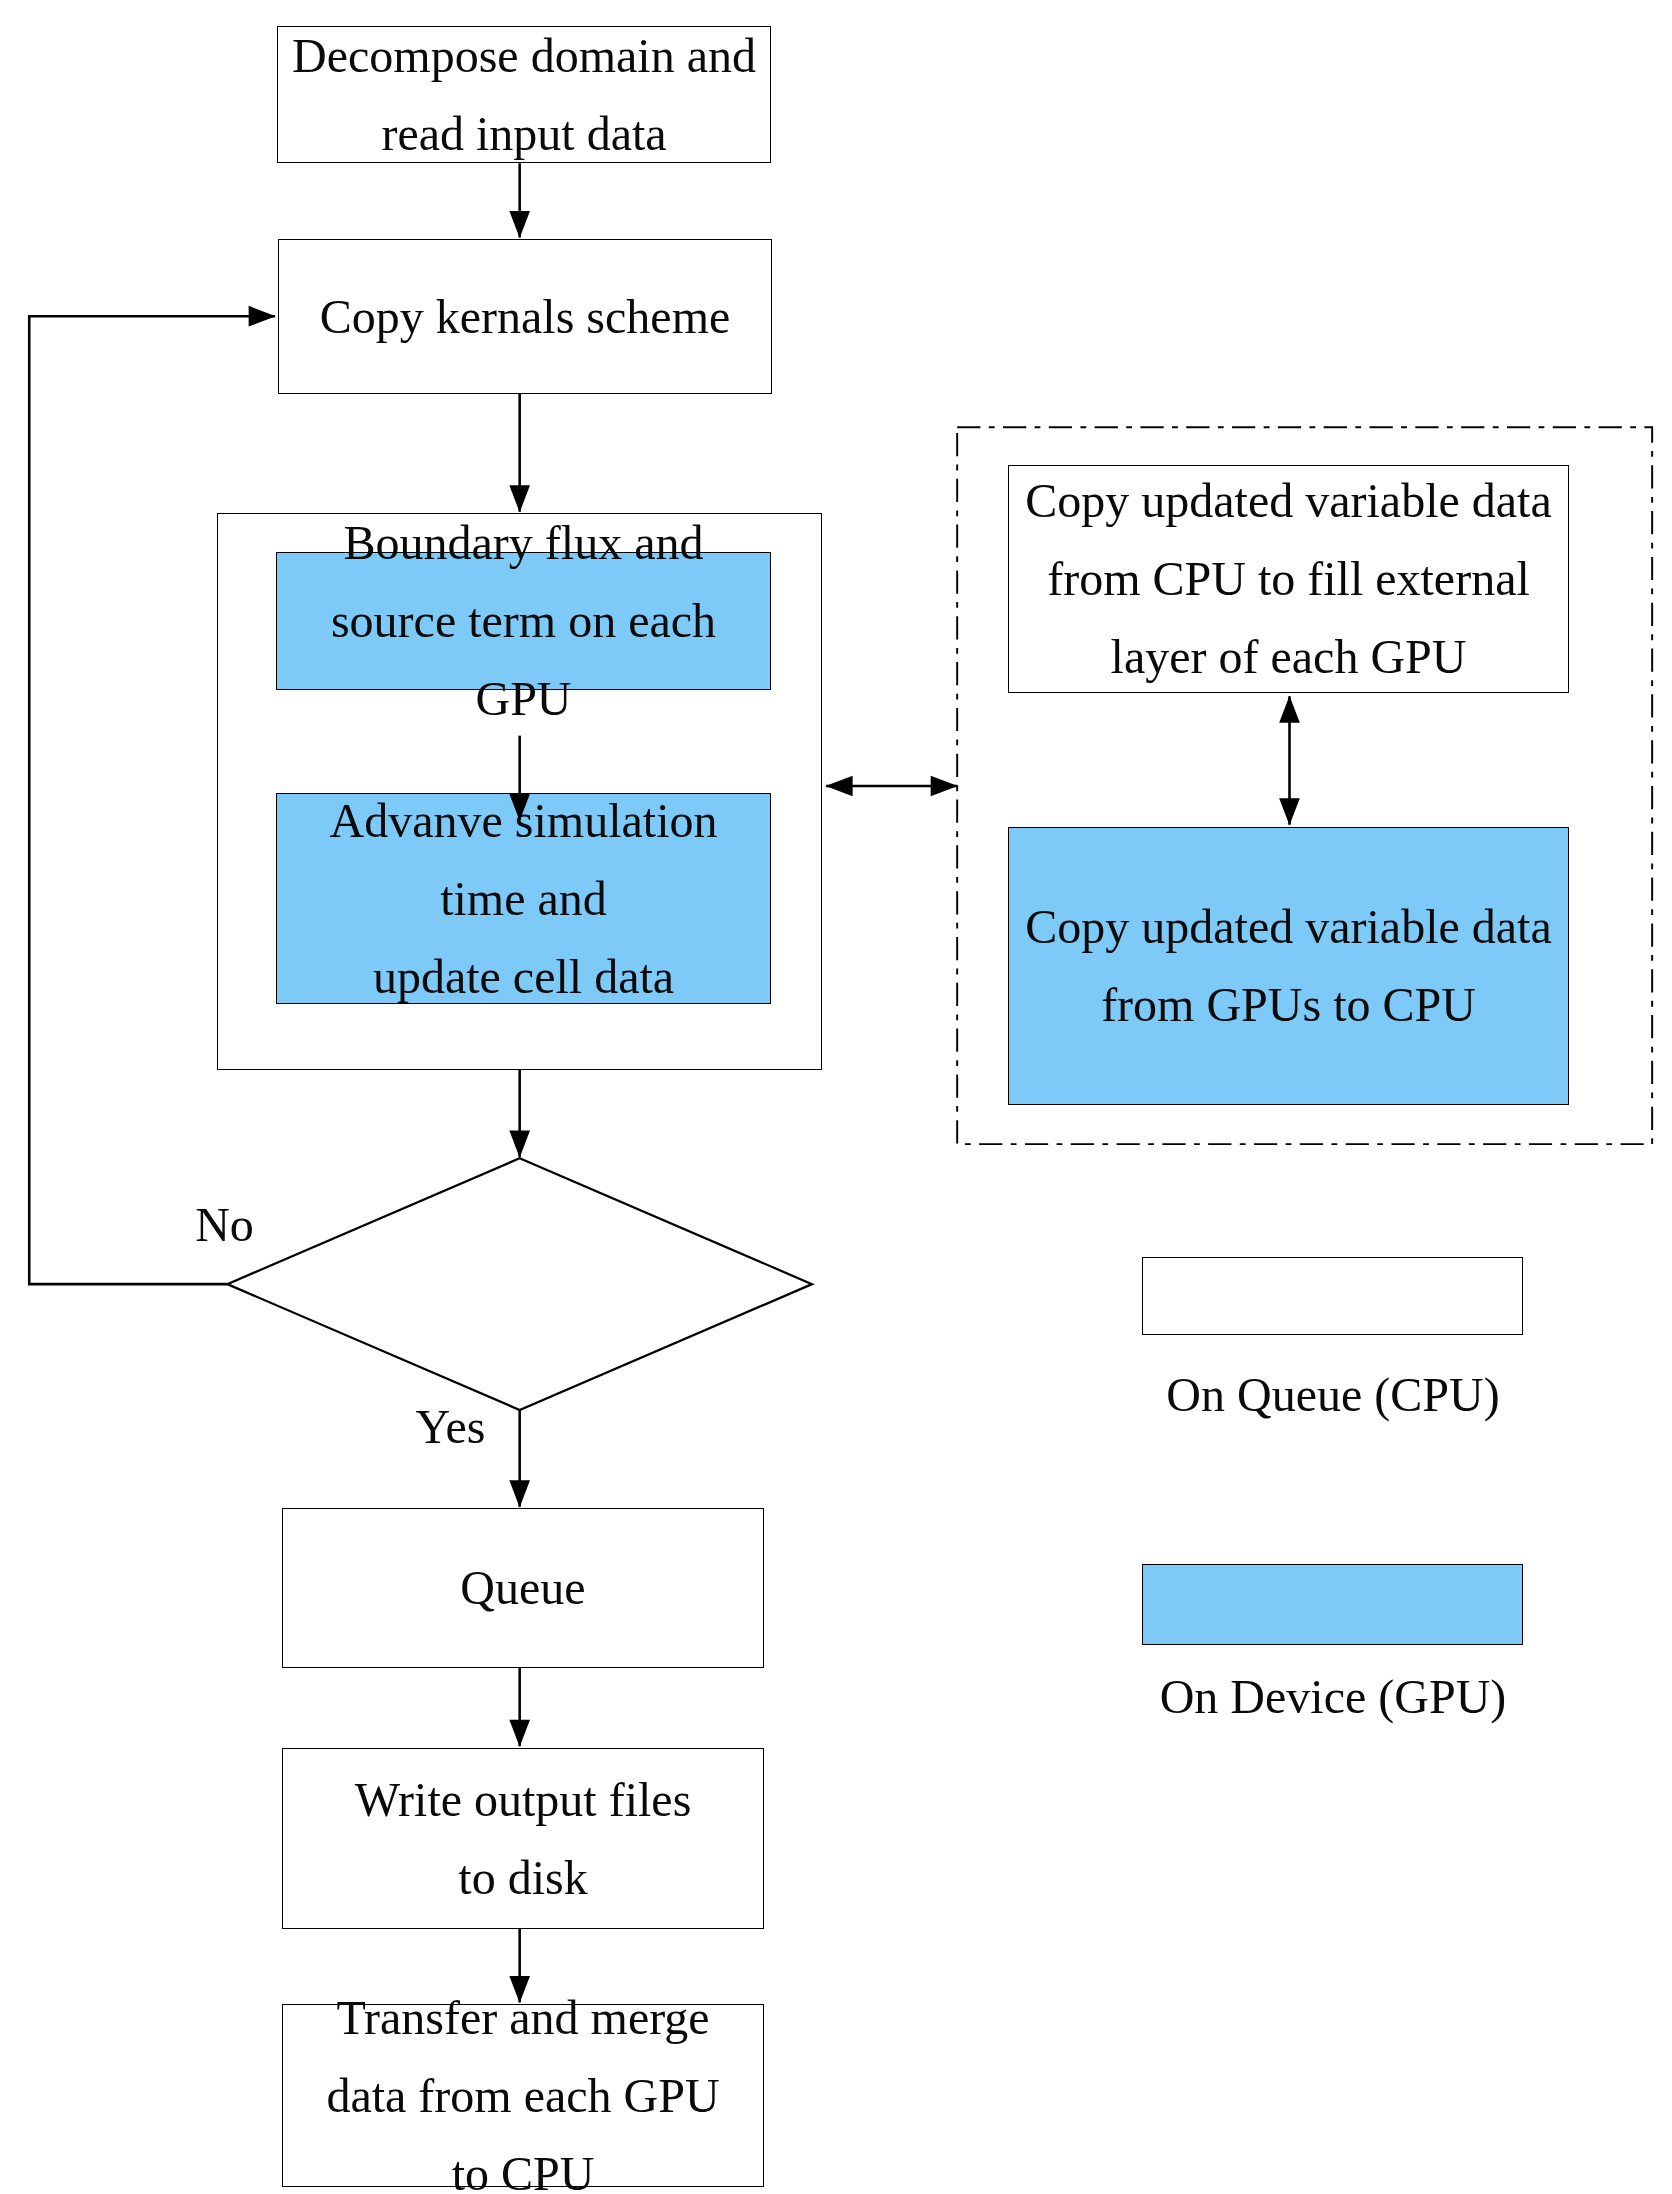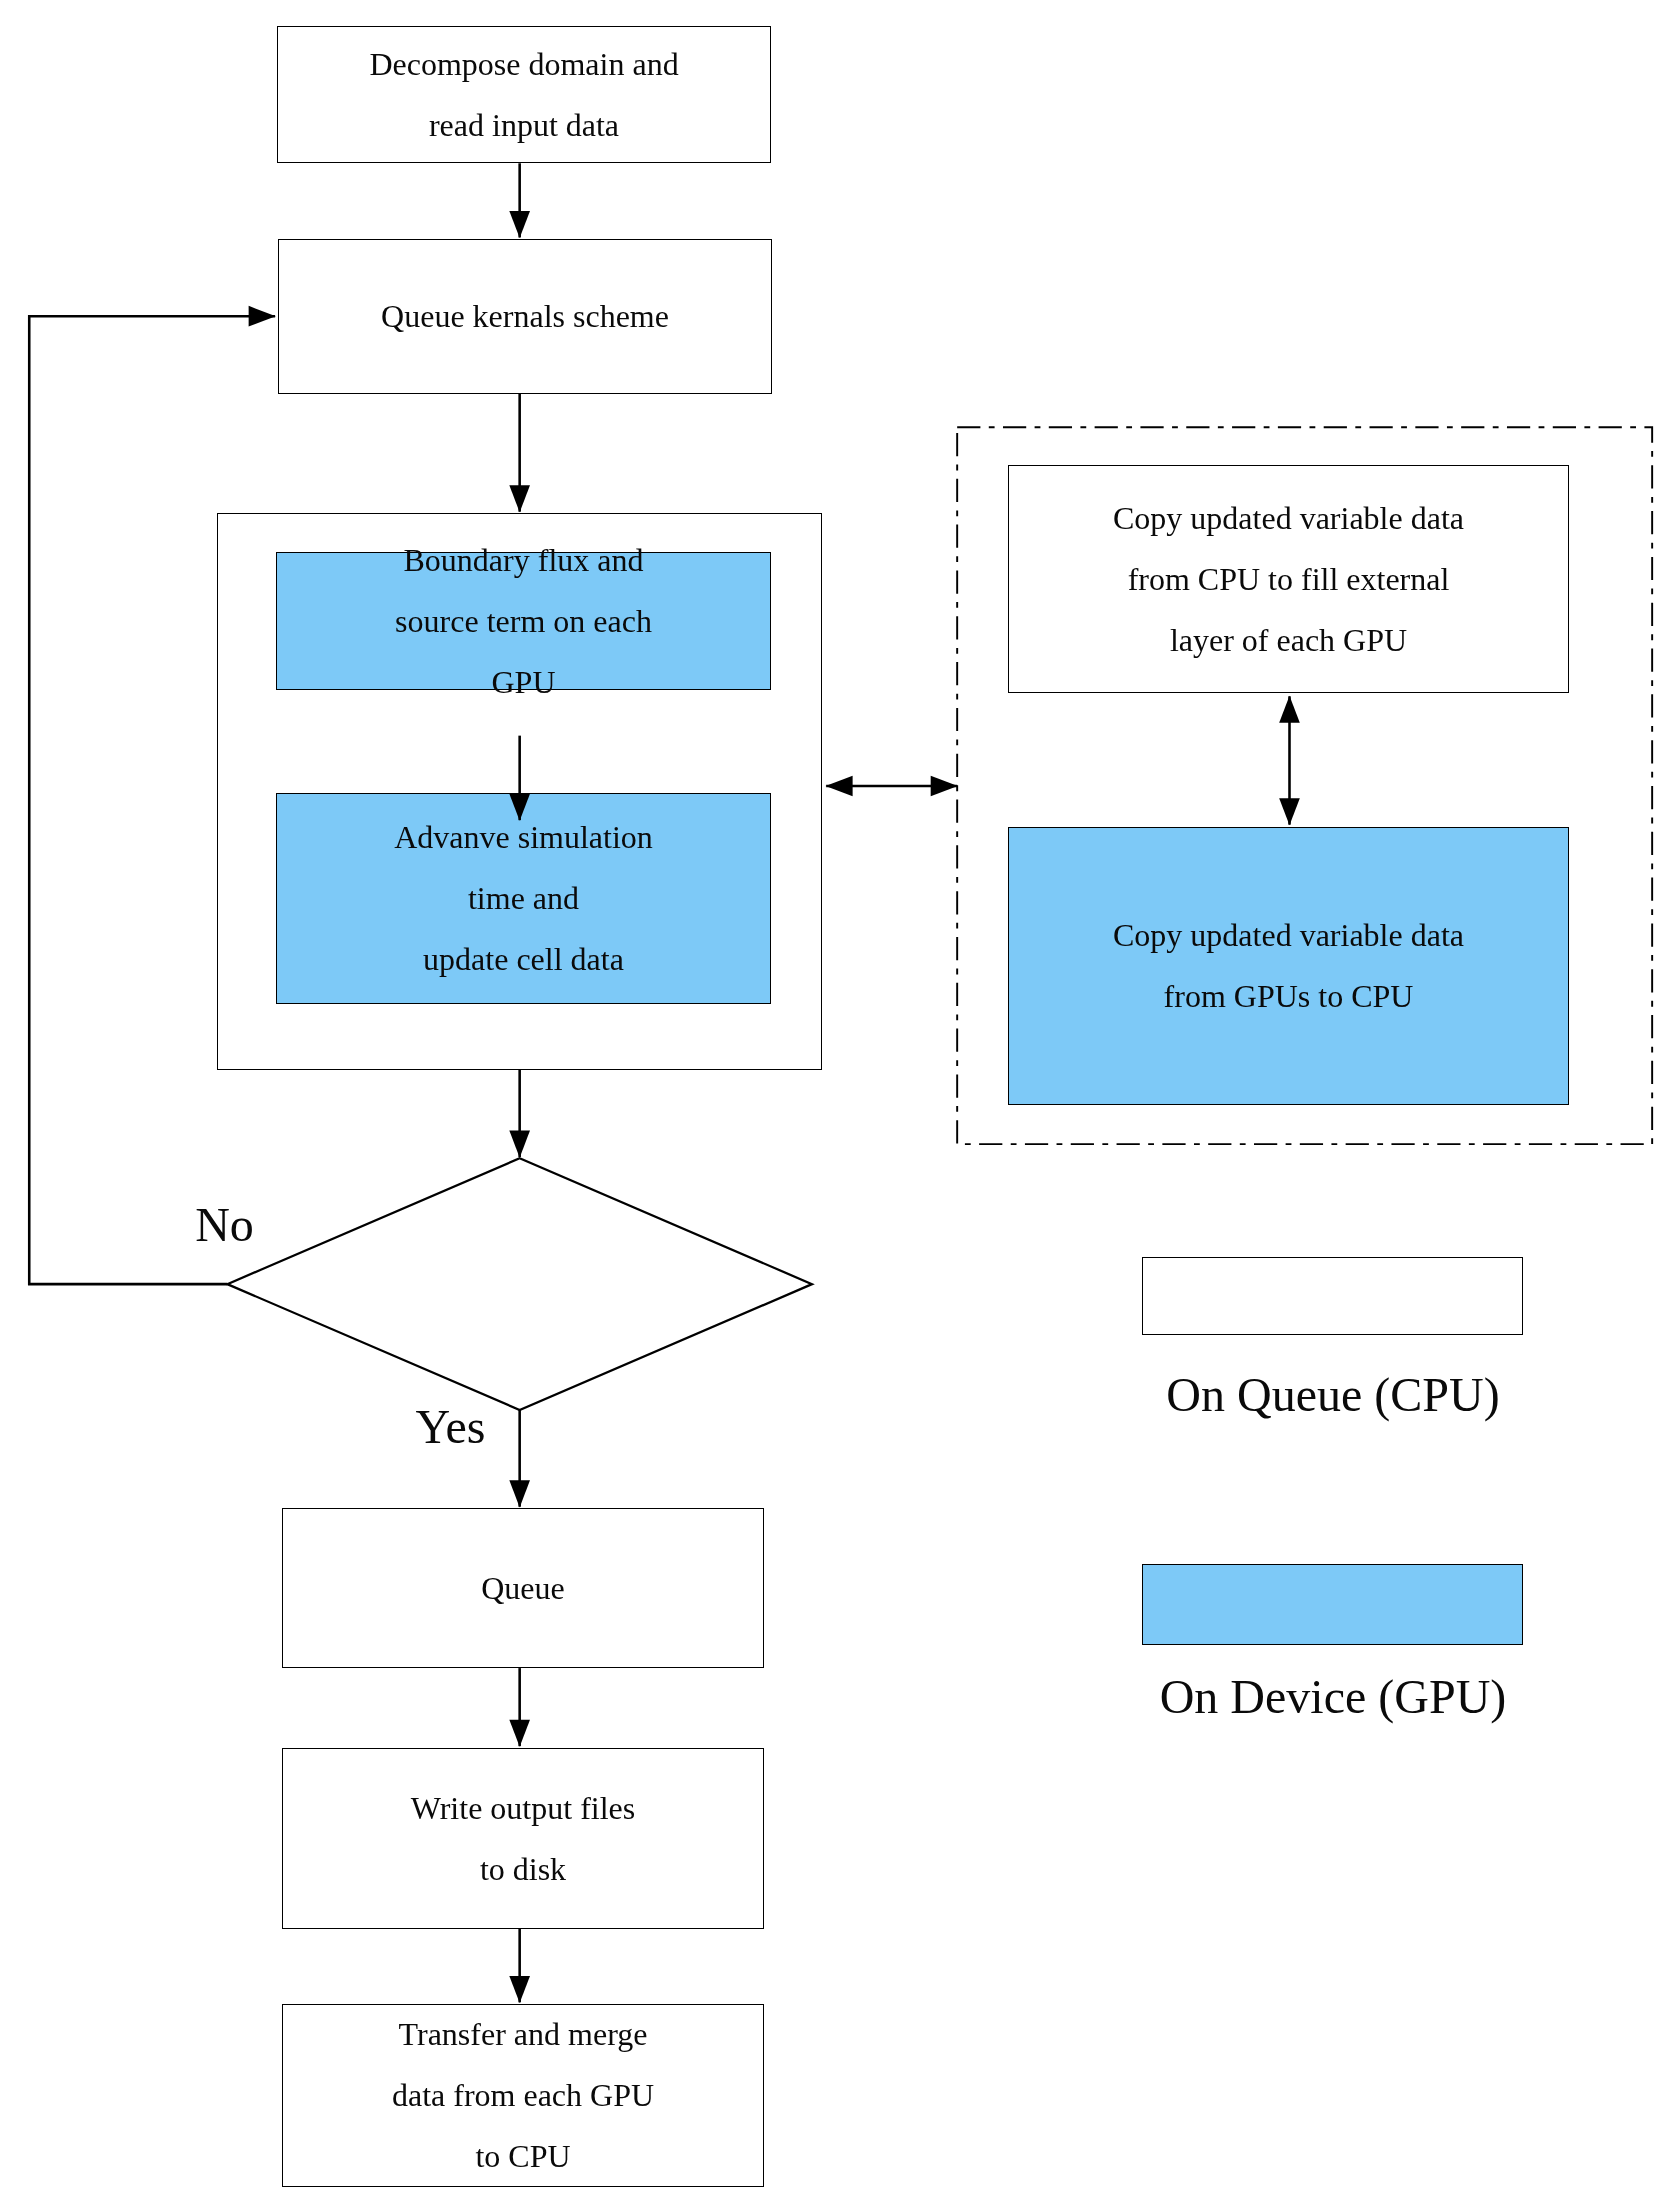--- a/index.html
+++ b/index.html
@@ -1,36 +1,36 @@
 <!DOCTYPE html>
 <html style="--device-fill: #7dc9f7;font-size:10.3px"><head>
 <meta charset="utf-8">
 <style>
   html,body{margin:0;padding:0;background:#ffffff;}
   .canvas{position:relative;width:1673px;height:2194px;background:#ffffff;overflow:hidden;
           font-family:"Liberation Serif","DejaVu Serif",serif;color:#0a0a0a;}
   .node{position:absolute;box-sizing:border-box;border:1.9px solid #000;background:#ffffff;
         display:flex;align-items:center;justify-content:center;text-align:center;
-        white-space:pre-line;font-size:32px;line-height:61px;}
+        white-space:pre-line;font-size:48px;line-height:78px;}
   .device{background:var(--device-fill,#7dc9f7);}
   .frame{position:absolute;box-sizing:border-box;border:1.9px solid #000;background:#ffffff;}
   .swatch{position:absolute;box-sizing:border-box;border:1.9px solid #000;}
   .label{position:absolute;text-align:center;white-space:pre-line;
          font-size:48px;line-height:61px;}
   svg.overlay{position:absolute;left:0;top:0;width:1673px;height:2194px;}
 </style>
 </head>
 <body>
 
 <div class="canvas">
 
   <div class="node" style="left:277px;top:26px;width:494px;height:137px;">Decompose domain and
 read input data</div>
 
-  <div class="node" style="left:278px;top:239px;width:494px;height:155px;">Queue kernals scheme</div>
+  <div class="node" style="left:278px;top:239px;width:494px;height:155px;">Copy kernals scheme</div>
 
   <div class="frame" style="left:217px;top:513px;width:605px;height:557px;"></div>
 
   <div class="node device" style="left:276px;top:552px;width:495px;height:138px;">Boundary flux and
 source term on each
 GPU</div>
 
   <div class="node device" style="left:276px;top:793px;width:495px;height:211px;">Advanve simulation
 time and
 update cell data</div>

